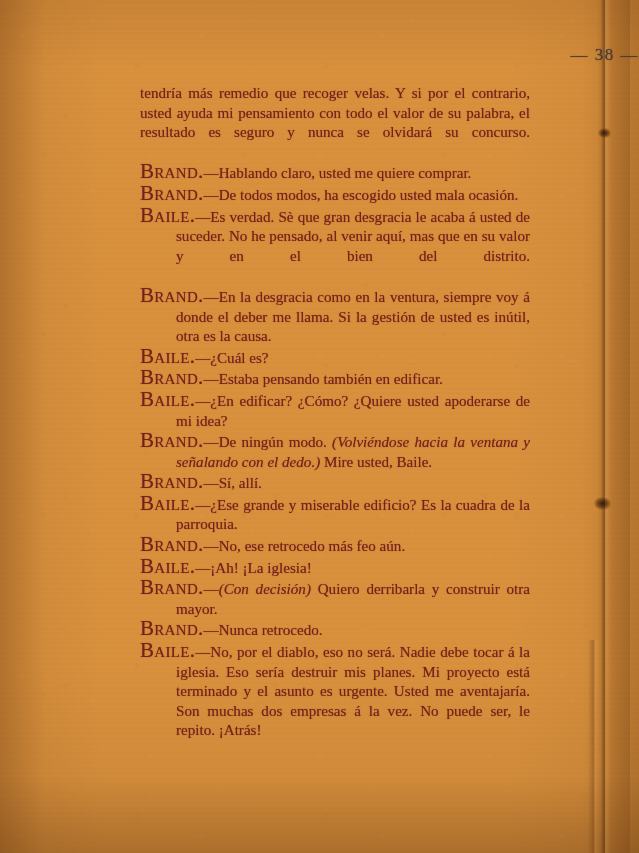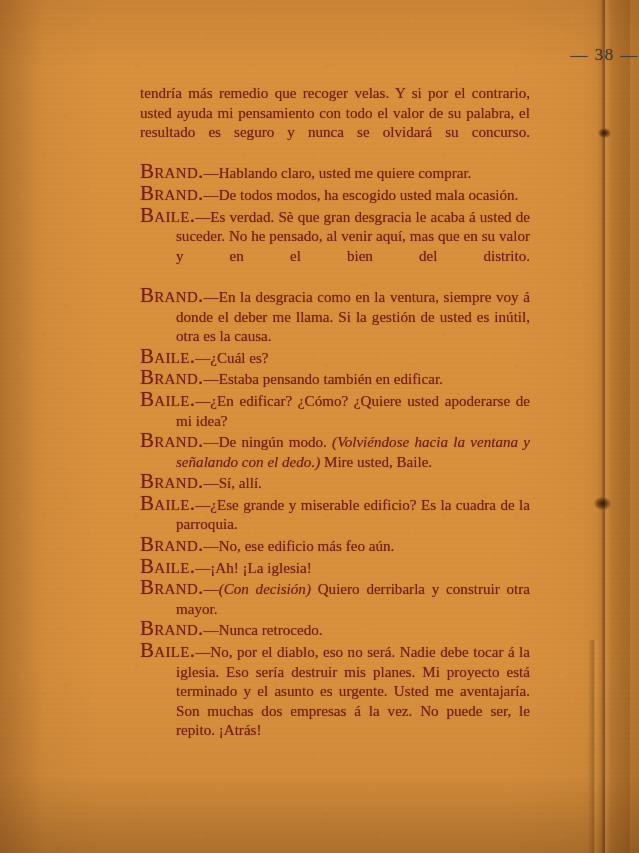--- a/index.html
+++ b/index.html
@@ -240,21 +240,21 @@
 
       <p class="speech nojust"><span class="sp-first"><span class="who">Baile.</span><span>—</span><span>¿En edificar? ¿Cómo? ¿Quiere usted apoderarse de mi idea?</span></span></p>
 
       <p class="speech nojust"><span class="sp-first"><span class="who">Brand.</span><span>—</span><span>De ningún modo. </span><span class="stage">(Volviéndose hacia la ventana y señalando con el dedo.)</span><span> Mire usted, Baile.</span></span></p>
 
 
       <p class="speech nojust"><span class="sp-first"><span class="who">Brand.</span><span>—</span><span>Sí, allí.</span></span></p>
 
       <p class="speech nojust"><span class="sp-first"><span class="who">Baile.</span><span>—</span><span>¿Ese grande y miserable edificio? Es la cuadra de la parroquia.</span></span></p>
 
-      <p class="speech nojust"><span class="sp-first"><span class="who">Brand.</span><span>—</span><span>No, ese edificio más feo aún.</span></span></p>
+      <p class="speech nojust"><span class="sp-first"><span class="who">Brand.</span><span>—</span><span>No, ese retrocedo más feo aún.</span></span></p>
 
       <p class="speech nojust"><span class="sp-first"><span class="who">Baile.</span><span>—</span><span>¡Ah! ¡La iglesia!</span></span></p>
 
       <p class="speech nojust"><span class="sp-first"><span class="who">Brand.</span><span>—</span><span class="stage">(Con decisión)</span><span> Quiero derribarla y construir otra mayor.</span></span></p>
 
       <p class="speech nojust"><span class="sp-first"><span class="who">Brand.</span><span>—</span><span>Nunca retrocedo.</span></span></p>
 
       <p class="speech nojust"><span class="sp-first"><span class="who">Baile.</span><span>—</span><span>No, por el diablo, eso no será. Nadie debe tocar á la iglesia. Eso sería destruir mis planes. Mi proyecto está terminado y el asunto es urgente. Usted me aventajaría. Son muchas dos empresas á la vez. No puede ser, le repito. ¡Atrás!</span></span></p>
 
     </div>

